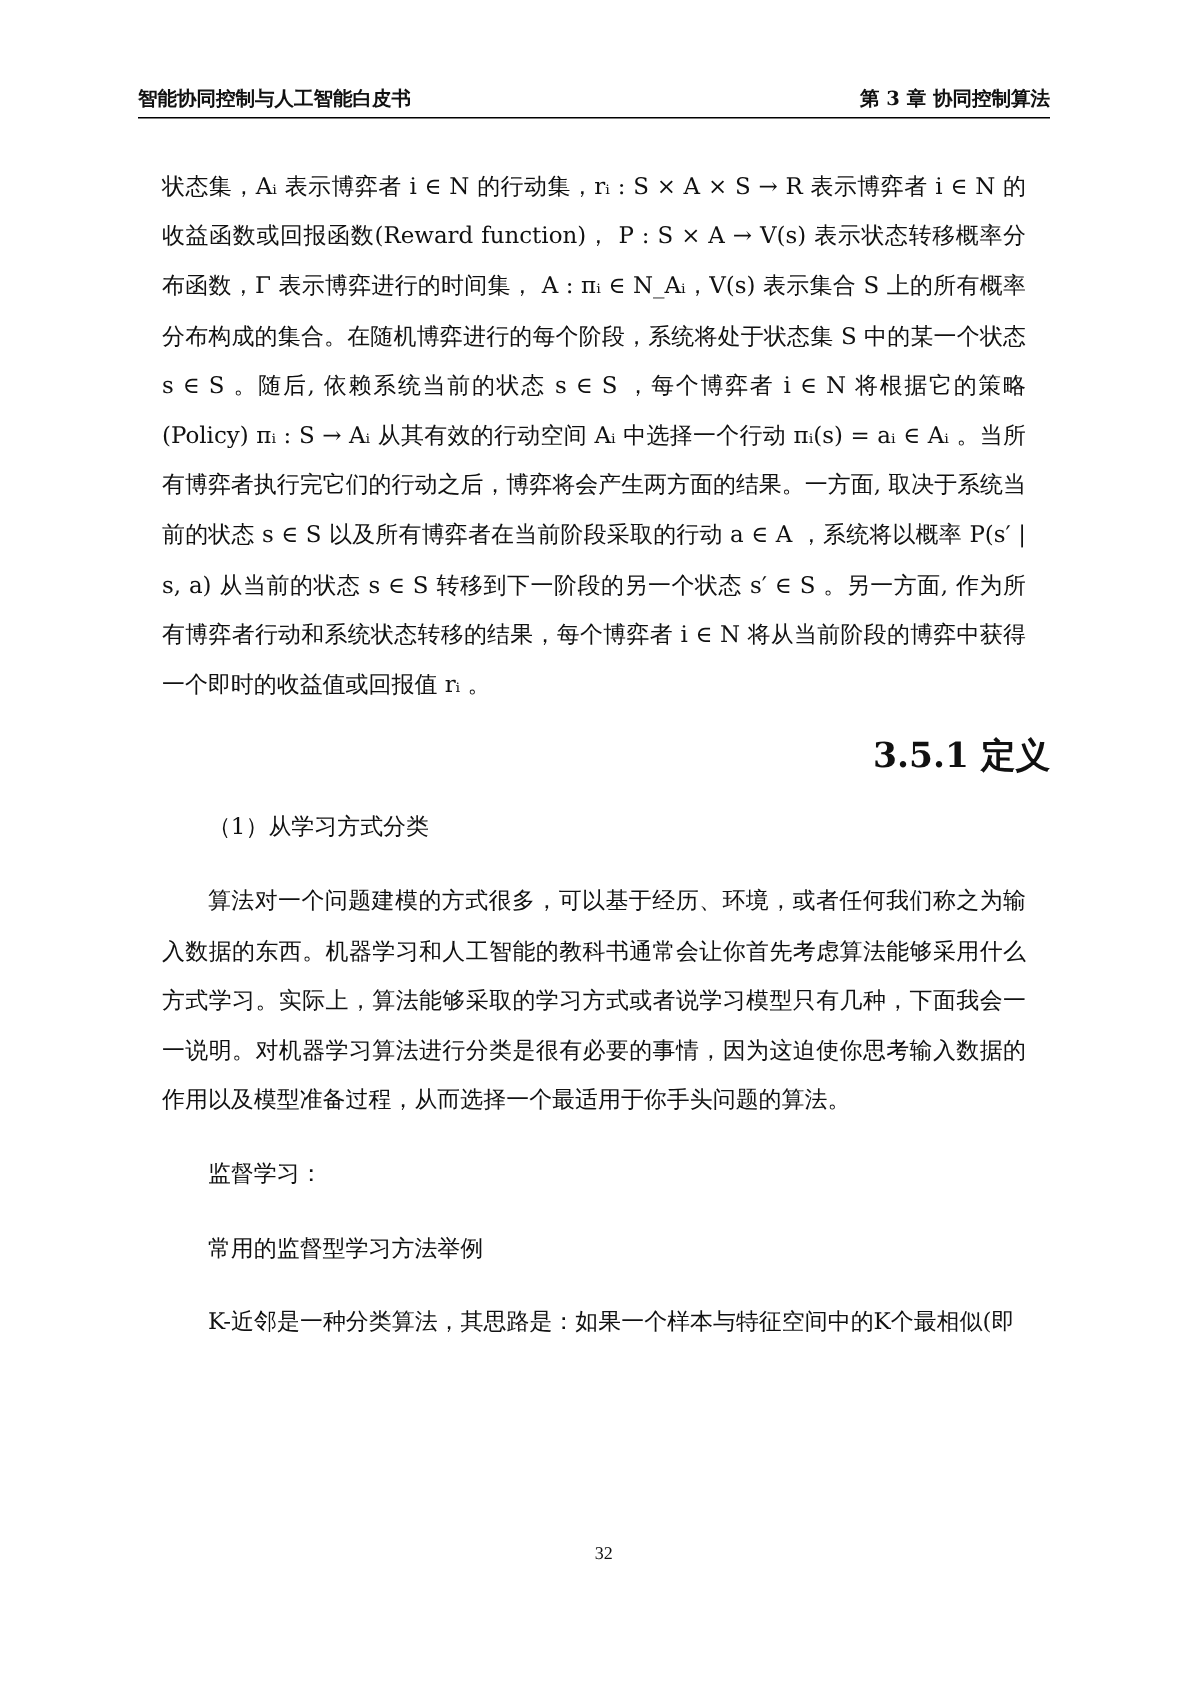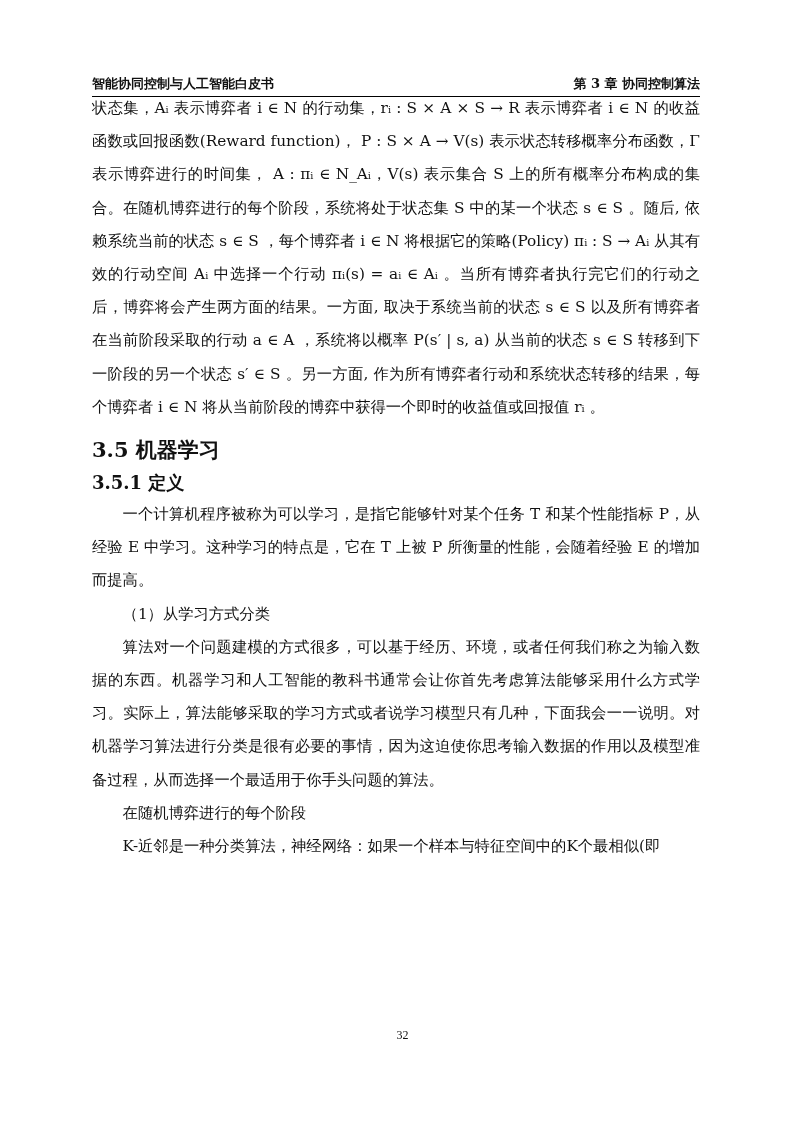--- a/index.html
+++ b/index.html
@@ -1,43 +1,42 @@
 <!DOCTYPE html>
 <html><head>
 <meta charset="utf-8">
 <style>
   html, body { margin:0; padding:0; background:#ffffff; }
   body { width:793px; height:1122px; position:relative; overflow:hidden;
          font-family:"DejaVu Serif","Liberation Serif",serif; color:#111; }
-  .header { position:absolute; left:92px; right:93px; top:72px; height:24px;
+  .header { position:absolute; left:92px; right:93px; top:54px; height:24px;
             border-bottom:1.5px solid #000; font-size:13px; font-weight:bold; }
   .header .left { position:absolute; left:0; top:3px; }
   .header .right { position:absolute; right:0; top:3px; }
   .content { position:absolute; left:92px; width:608px; top:92px; }
-  p { margin:0; font-size:15.3px; line-height:33.2px; text-align:justify; }
+  p { margin:16px; font-size:15.3px; line-height:33.2px; text-align:justify; }
   .indent { text-indent:2em; }
   h2 { margin:8px 0 0 0; font-size:21px; font-weight:bold; line-height:36px; }
-  h3 { margin:0; font-size:18px; font-weight:bold; line-height:30px; }
+  h3 { margin:0; font-size:23px; font-weight:bold; line-height:30px;text-align:right; }
   .footer { position:absolute; left:0; right:0; top:1028px; text-align:center; font-size:12px;
             font-family:"Liberation Serif",serif;padding-left:12px; }
 </style>
 </head>
 <body>
 
 <div class="header">
   <span class="left">智能协同控制与人工智能白皮书</span>
   <span class="right">第 3 章  协同控制算法</span>
 </div>
 
 <div class="content">
   <p>状态集，Aᵢ 表示博弈者 i ∈ N 的行动集，rᵢ : S × A × S → R 表示博弈者 i ∈ N 的收益函数或回报函数(Reward function)， P : S × A → V(s) 表示状态转移概率分布函数，Γ 表示博弈进行的时间集， A : πᵢ ∈ N_Aᵢ，V(s) 表示集合 S 上的所有概率分布构成的集合。在随机博弈进行的每个阶段，系统将处于状态集 S 中的某一个状态 s ∈ S 。随后, 依赖系统当前的状态 s ∈ S ，每个博弈者 i ∈ N 将根据它的策略(Policy) πᵢ : S → Aᵢ 从其有效的行动空间 Aᵢ 中选择一个行动 πᵢ(s) = aᵢ ∈ Aᵢ 。当所有博弈者执行完它们的行动之后，博弈将会产生两方面的结果。一方面, 取决于系统当前的状态 s ∈ S 以及所有博弈者在当前阶段采取的行动 a ∈ A ，系统将以概率 P(s′ | s, a) 从当前的状态 s ∈ S 转移到下一阶段的另一个状态 s′ ∈ S 。另一方面, 作为所有博弈者行动和系统状态转移的结果，每个博弈者 i ∈ N 将从当前阶段的博弈中获得一个即时的收益值或回报值 rᵢ 。</p>
 
-  <h2>3.5 机器学习</h2>
   <h3>3.5.1 定义</h3>
-  <p class="indent">一个计算机程序被称为可以学习，是指它能够针对某个任务 T 和某个性能指标 P，从经验 E 中学习。这种学习的特点是，它在 T 上被 P 所衡量的性能，会随着经验 E 的增加而提高。</p>
 
   <p class="indent">（1）从学习方式分类</p>
   <p class="indent">算法对一个问题建模的方式很多，可以基于经历、环境，或者任何我们称之为输入数据的东西。机器学习和人工智能的教科书通常会让你首先考虑算法能够采用什么方式学习。实际上，算法能够采取的学习方式或者说学习模型只有几种，下面我会一一说明。对机器学习算法进行分类是很有必要的事情，因为这迫使你思考输入数据的作用以及模型准备过程，从而选择一个最适用于你手头问题的算法。</p>
-  <p class="indent">在随机博弈进行的每个阶段</p>
-  <p class="indent">K-近邻是一种分类算法，神经网络：如果一个样本与特征空间中的K个最相似(即</p>
+  <p class="indent">监督学习：</p>
+  <p class="indent">常用的监督型学习方法举例</p>
+  <p class="indent">K-近邻是一种分类算法，其思路是：如果一个样本与特征空间中的K个最相似(即</p>
 </div>
 
 <div class="footer">32</div>
 
 </body></html>

